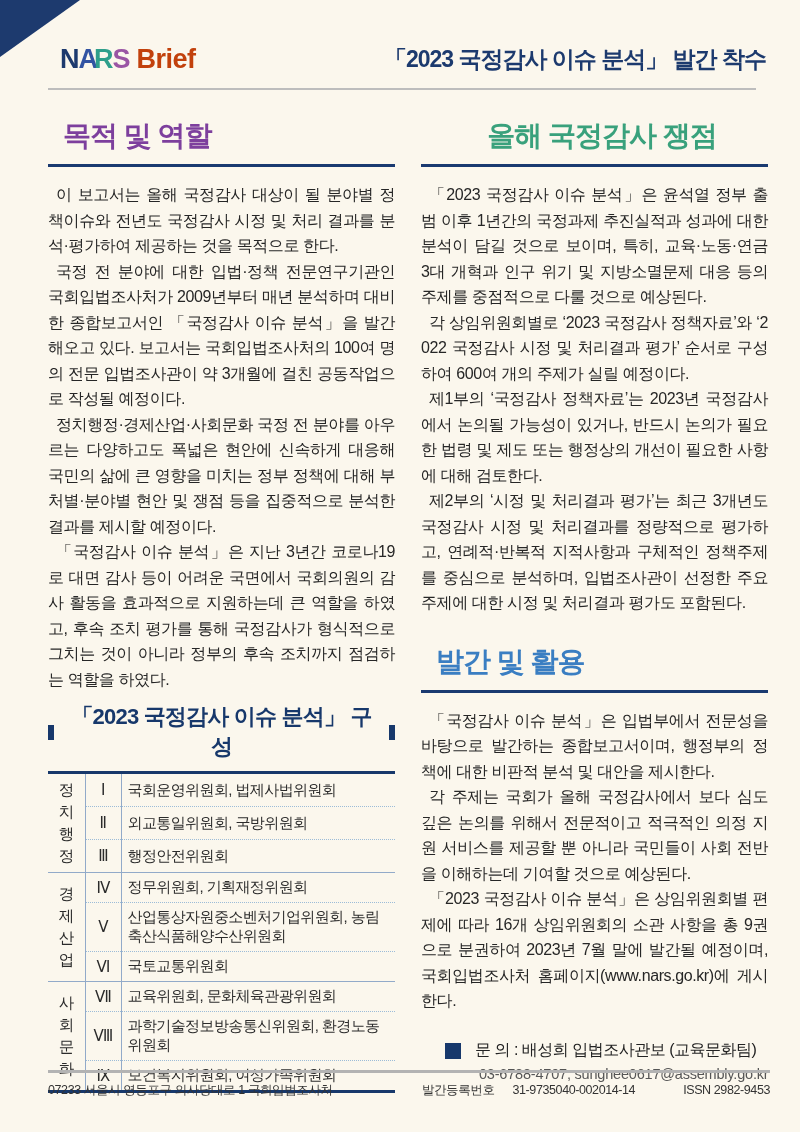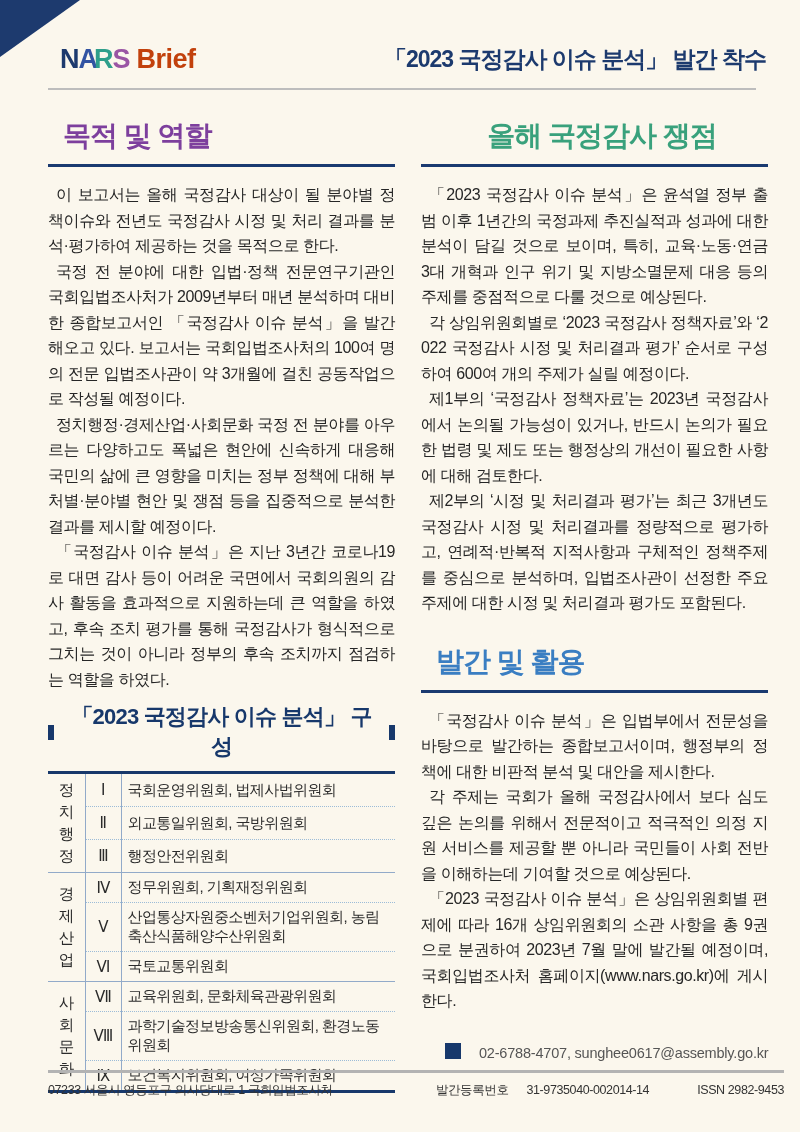--- a/index.html
+++ b/index.html
@@ -152,21 +152,21 @@
     font-size: 14.5px;
     color: #555;
     margin-top: 5px;
     padding-left: 4px;
     letter-spacing: -0.2px;
     white-space: nowrap;
   }
   
   .footer {
     position: absolute;
-    left: 48px; right: 16px;
+    left: 48px; right: 30px;
     top: 1070px;
     border-top: 3px solid #b3b3b3;
     padding-top: 9px;
     display: flex;
     justify-content: space-between;
     align-items: baseline;
     font-size: 12.5px;
     color: #333;
     letter-spacing: -0.4px;
   }
@@ -261,21 +261,22 @@
       <div class="section-heading h-blue heading-2">발간 및 활용</div>
       <div class="body-text">
         <p>「국정감사 이슈 분석」은 입법부에서 전문성을 바탕으로 발간하는 종합보고서이며, 행정부의 정책에 대한 비판적 분석 및 대안을 제시한다.</p>
         <p>각 주제는 국회가 올해 국정감사에서 보다 심도 깊은 논의를 위해서 전문적이고 적극적인 의정 지원 서비스를 제공할 뿐 아니라 국민들이 사회 전반을 이해하는데 기여할 것으로 예상된다.</p>
         <p>「2023 국정감사 이슈 분석」은 상임위원회별 편제에 따라 16개 상임위원회의 소관 사항을  총 9권으로 분권하여 2023년 7월 말에 발간될 예정이며, 국회입법조사처 홈페이지(www.nars.go.kr)에 게시한다.</p>
       </div>
 
       <div class="contact">
         <div class="contact-square"></div>
         <div class="contact-lines">
-          <div class="contact-line2">02-6788-4707,  sunghee0617@assembly.go.kr</div>
+          <div class="contact-line1">문 의 : 배성희 입법조사관보 (교육문화팀)</div>
+          <div class="contact-line2">03-6788-4707,  sunghee0617@assembly.go.kr</div>
         </div>
       </div>
     </div>
   </div>
 
   <div class="footer">
     <div class="footer-address">07233 서울시 영등포구 의사당대로 1  국회입법조사처</div>
     <div class="footer-right">
       <span class="reg-label">발간등록번호</span>
       <span class="reg-number">31-9735040-002014-14</span>

